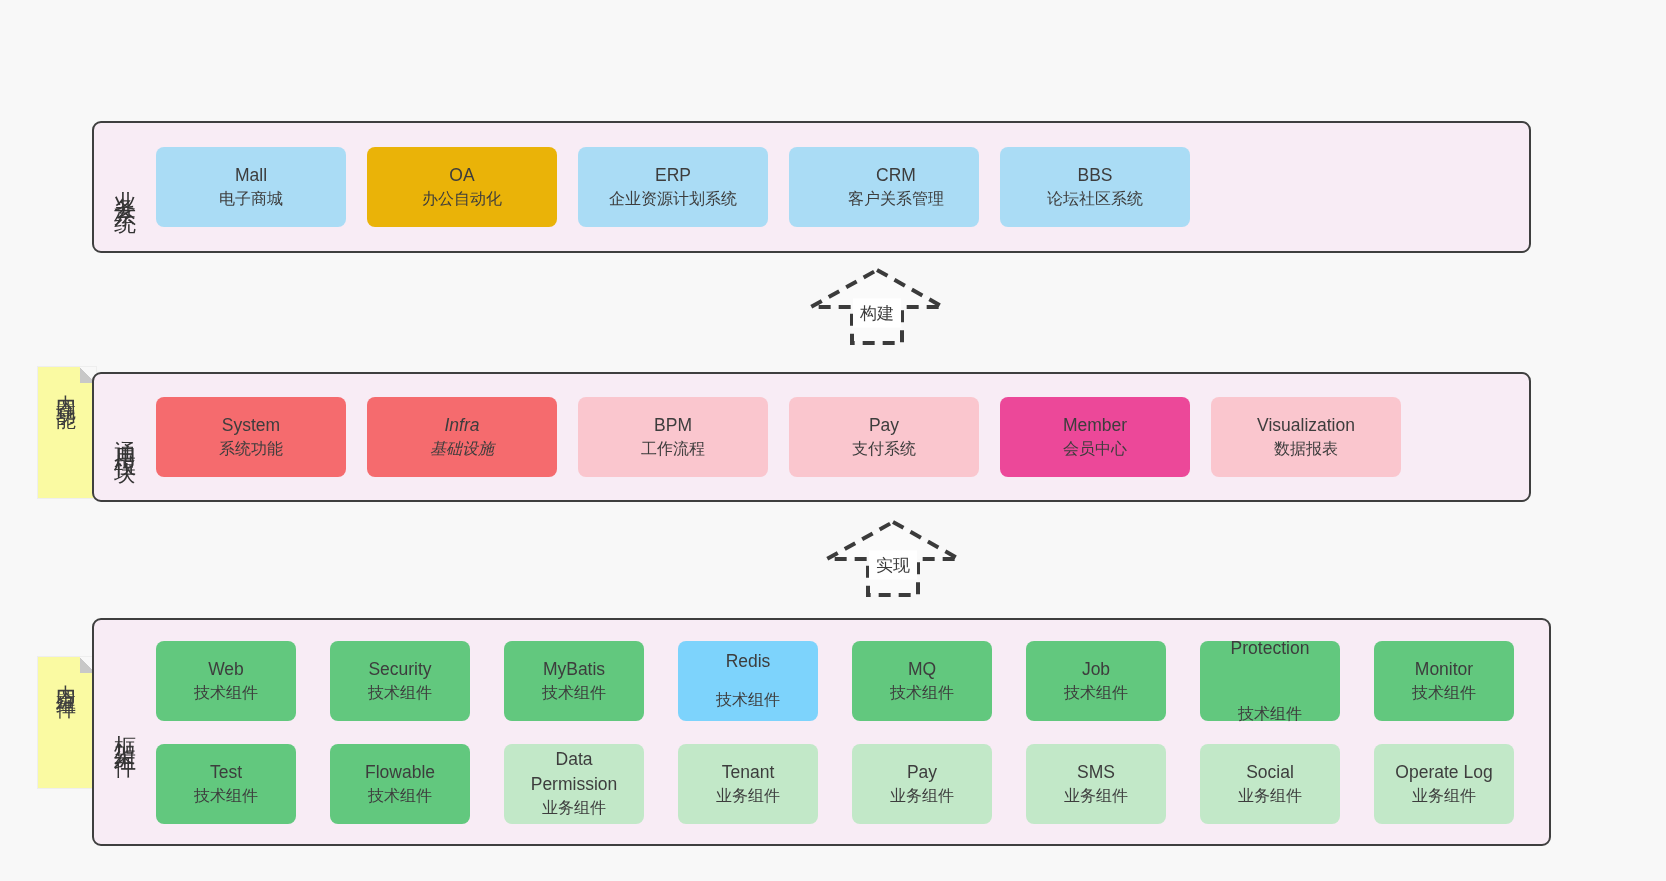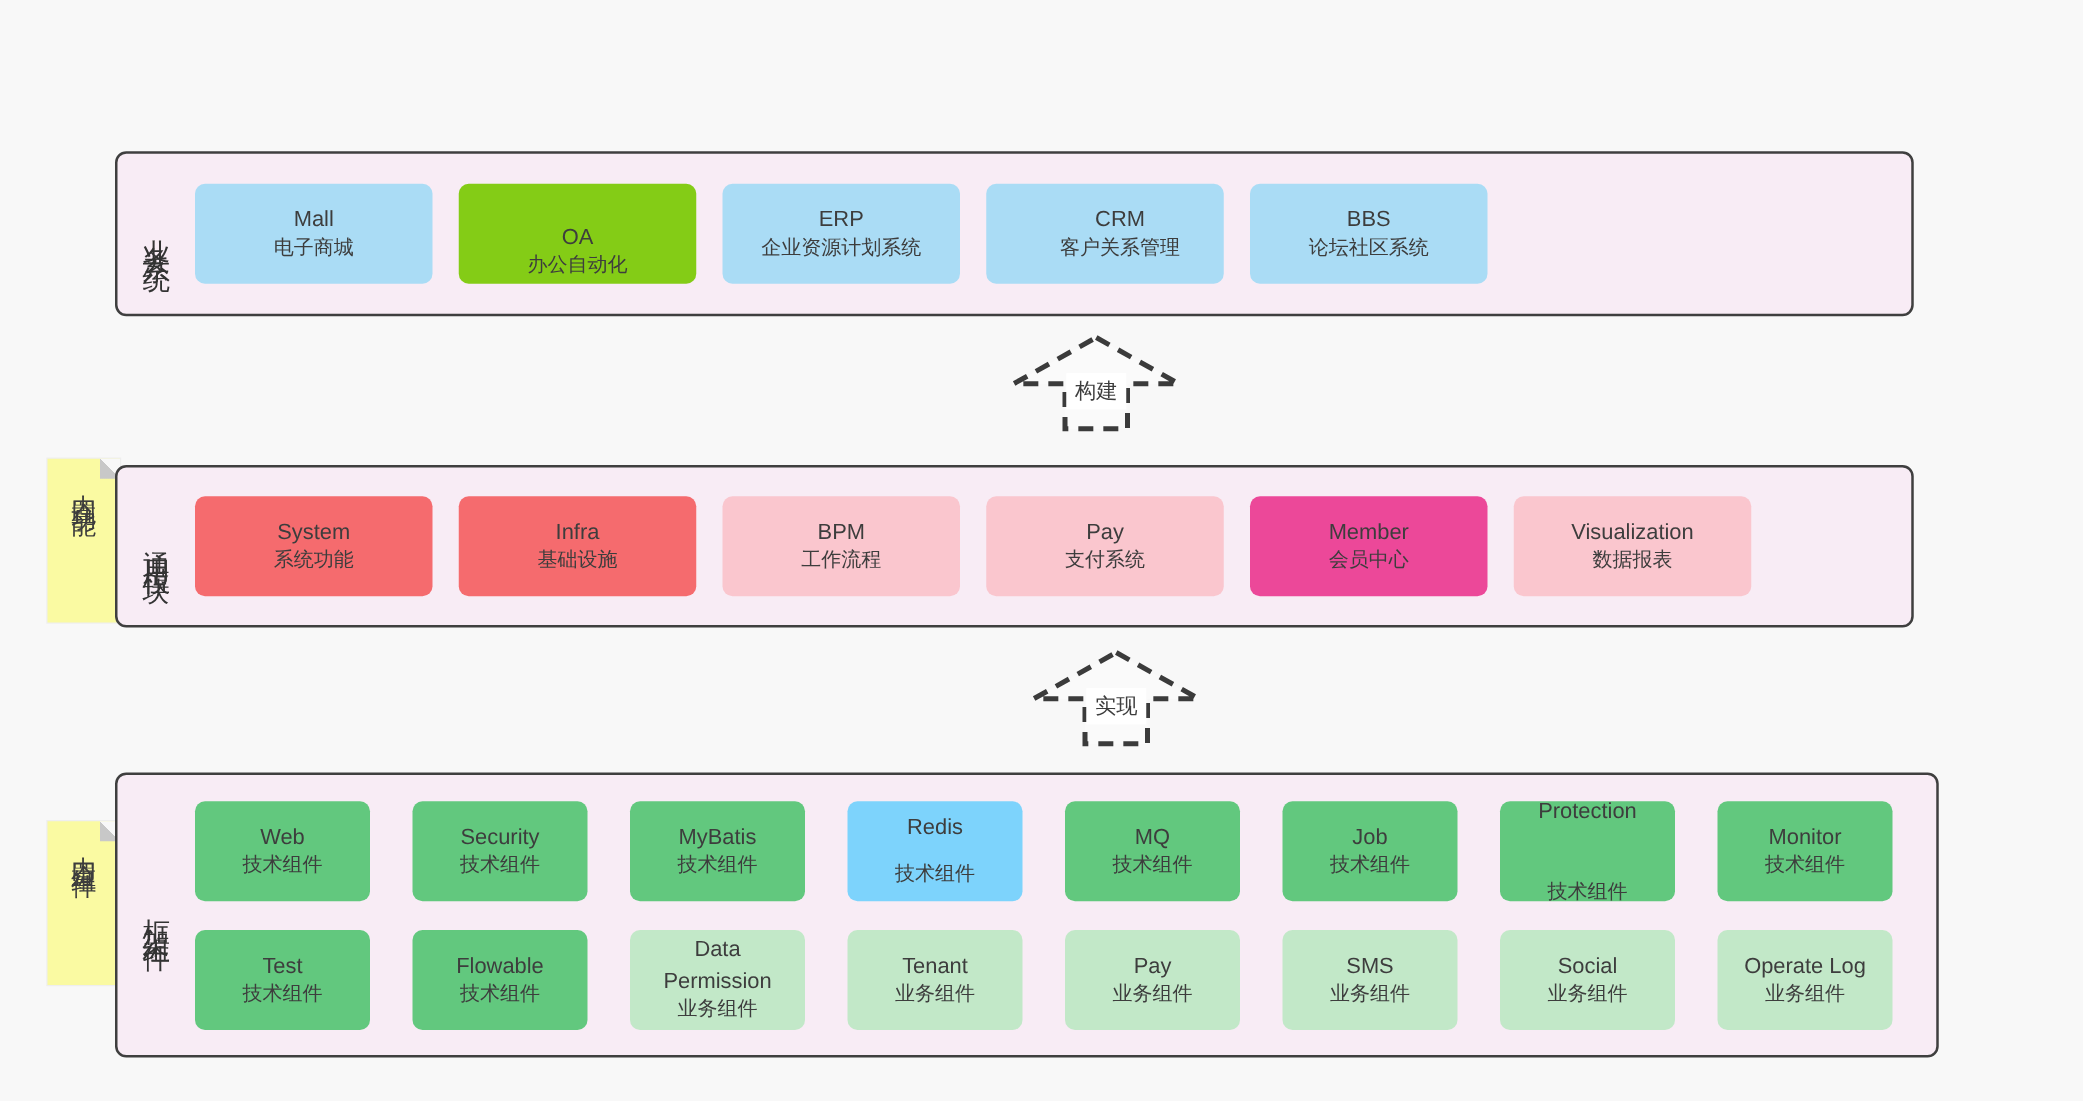--- a/index.html
+++ b/index.html
@@ -69,21 +69,21 @@
 <div id="diagram">
     <div class="band-wrap band-0">
       <div class="band">
         <div class="band-label">业务系统</div>
         <div class="rows">
           <div class="row">
             <div class="box" style="background: rgb(170, 220, 245);">
               <span class="box-name">Mall</span>
               <span class="box-desc">电子商城</span>
             </div>
-            <div class="box" style="background: #84cc16; justify-content: flex-end;">
+            <div class="box" style="background: #eab308;">
               <span class="box-name">OA</span>
               <span class="box-desc">办公自动化</span>
             </div>
             <div class="box" style="background: rgb(170, 220, 245);">
               <span class="box-name">ERP</span>
               <span class="box-desc">企业资源计划系统</span>
             </div>
             <div class="box" style="background: rgb(170, 220, 245); padding-left: 32px;">
               <span class="box-name">CRM</span>
               <span class="box-desc">客户关系管理</span>
@@ -101,21 +101,21 @@
         <span class="note-text">内置功能</span>
       </div>
       <div class="band">
         <div class="band-label">通用模块</div>
         <div class="rows">
           <div class="row">
             <div class="box" style="background: rgb(245, 107, 110);">
               <span class="box-name">System</span>
               <span class="box-desc">系统功能</span>
             </div>
-            <div class="box" style="background: rgb(245, 107, 110);">
+            <div class="box" style="background: rgb(245, 107, 110); font-style: italic;">
               <span class="box-name">Infra</span>
               <span class="box-desc">基础设施</span>
             </div>
             <div class="box" style="background: rgb(250, 198, 206);">
               <span class="box-name">BPM</span>
               <span class="box-desc">工作流程</span>
             </div>
             <div class="box" style="background: rgb(250, 198, 206);">
               <span class="box-name">Pay</span>
               <span class="box-desc">支付系统</span>

